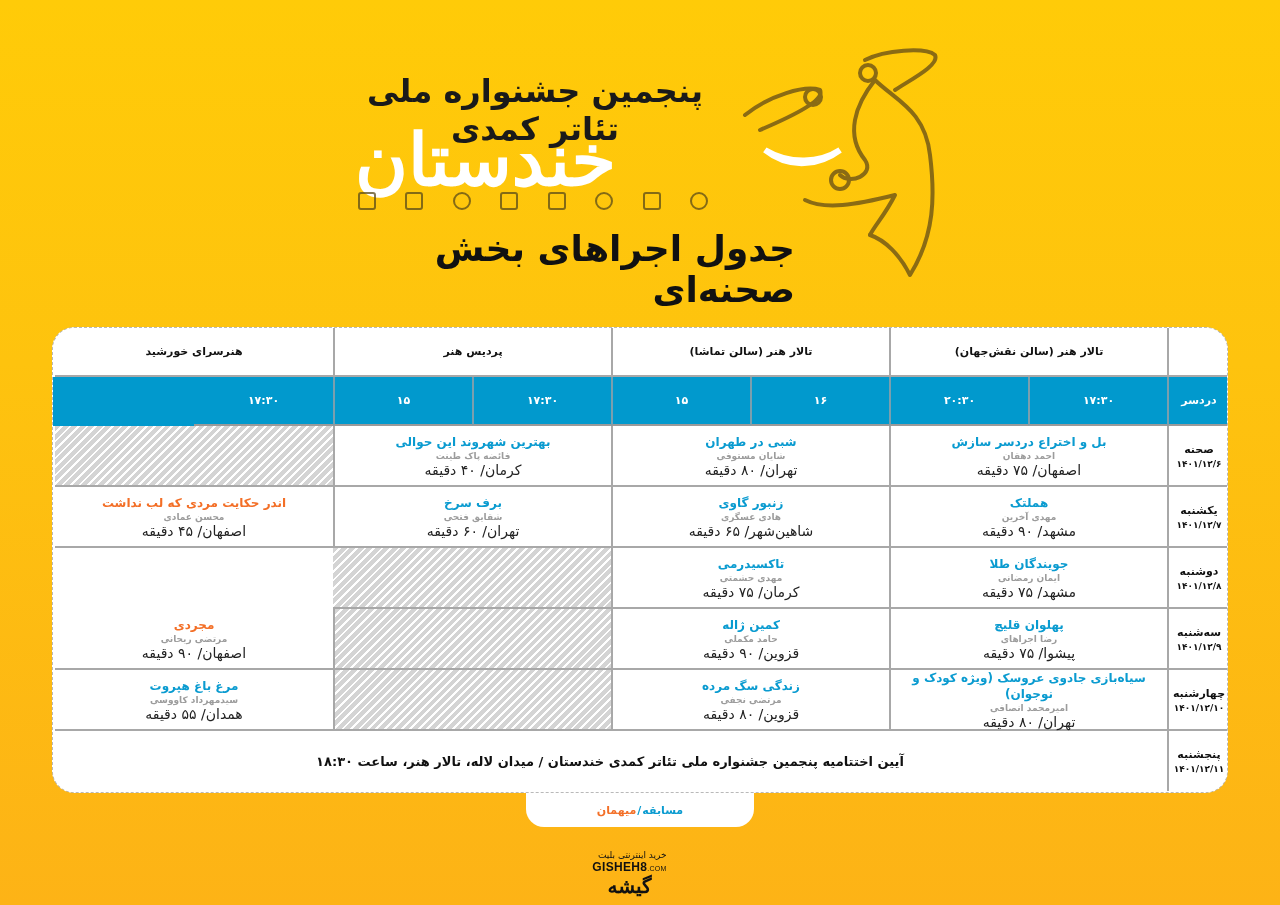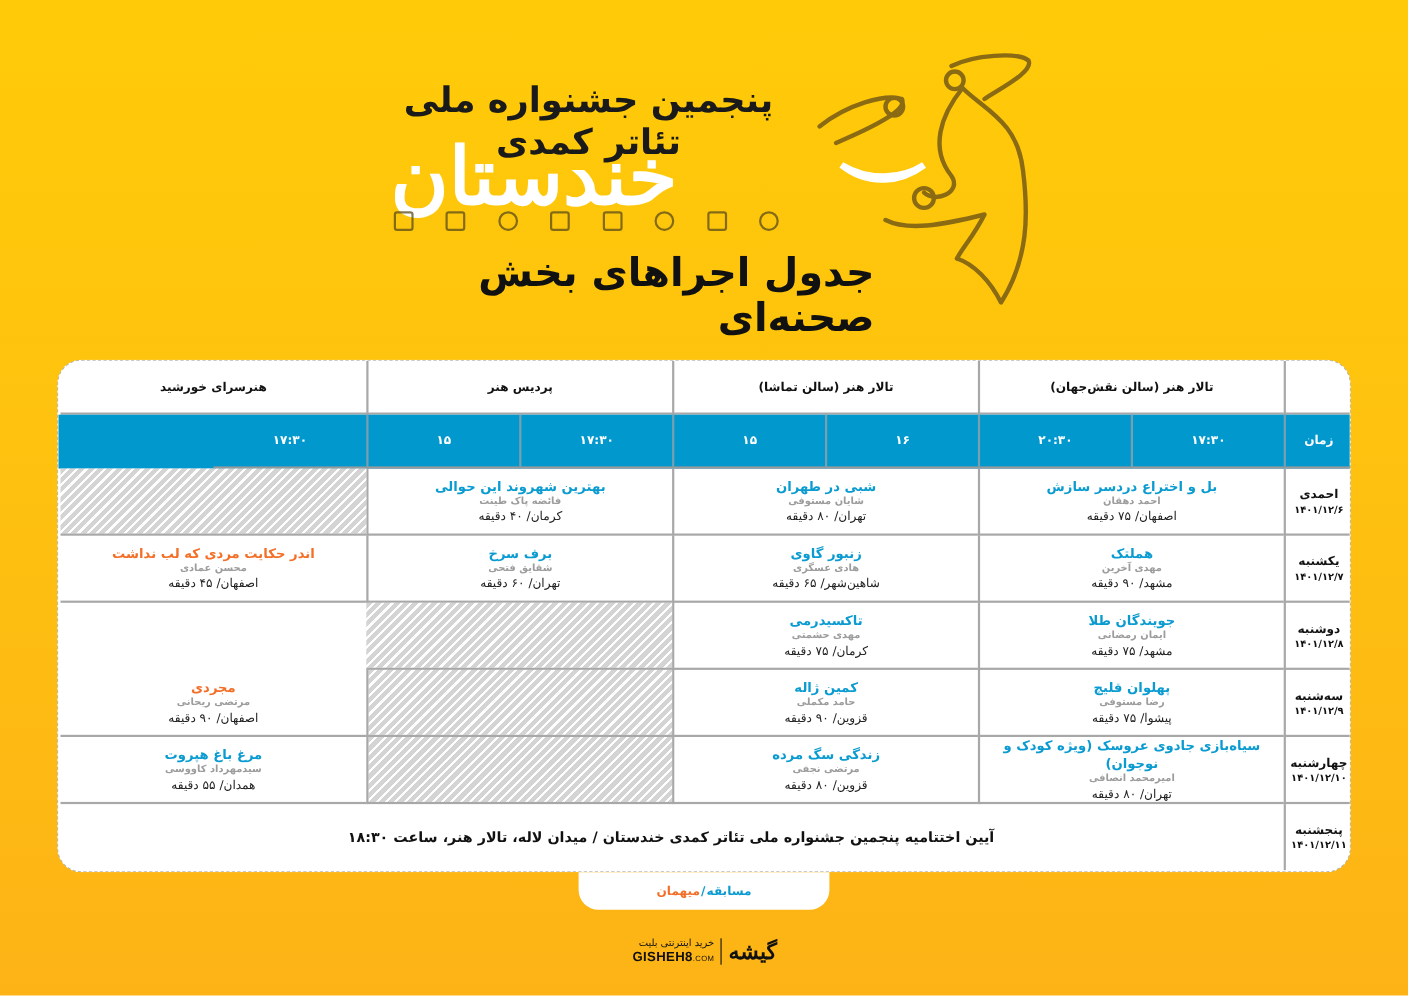--- a/index.html
+++ b/index.html
@@ -56,39 +56,39 @@
   .hall-row { top: 0; height: 49px; }
   .hall-row .cell { font-weight: bold; font-size: 11px; color: #111; }
   .time-row { top: 49px; height: 49px; background: #0199cd; }
   .time-row .cell { color: #fff; font-weight: bold; font-size: 11px; border-left-color: #7a9fae; border-bottom-color: #9a9a9a; }
   .day-row { height: 61px; }
   .day-name { font-weight: bold; font-size: 11px; color: #111; }
   .day-date { font-weight: bold; font-size: 9px; color: #111; margin-top: 3px; }
   .show-title { font-weight: bold; font-size: 12px; color: #0a9bd0; line-height: 16px; }
   .show-title.guest { color: #f36f27; }
   .show-director { font-size: 9px; color: #9c9c9c; font-weight: bold; line-height: 13px; }
-  .show-meta { font-size: 11px; color: #222; line-height: 14px; }
+  .show-meta { font-size: 14px; color: #222; line-height: 14px; }
   .hatched {
     background: repeating-linear-gradient(135deg, #d4d4d4 0px, #d4d4d4 4px, #ffffff 4px, #ffffff 6px);
   }
   .closing-row { height: 60px; }
   .closing-text { font-weight: bold; font-size: 13px; color: #111; }
 
   
   .legend-tab {
     position: absolute; left: 526px; top: 793px; width: 228px; height: 34px;
     background: #fff; border-radius: 0 0 18px 18px;
     display: flex; align-items: center; justify-content: center; font-weight: bold; font-size: 11px;
   }
   .legend-competition { color: #0a9bd0; }
   .legend-sep { color: #0a9bd0; margin: 0 1px; }
   .legend-guest { color: #f36f27; }
   .footer-brand {
-    position: absolute; left: 575px; top: 850px; width: 135px; height: 30px;
-    display: flex; flex-direction: row; align-items: center; direction: ltr;
+    position: absolute; left: 562px; top: 850px; width: 135px; height: 30px;
+    display: flex; flex-direction: column; align-items: center; direction: ltr;
   }
   .brand-text { display: flex; flex-direction: column; align-items: flex-end; }
   .brand-tagline { font-size: 9px; color: #111; direction: rtl; }
   .brand-url { font-size: 12px; font-weight: bold; color: #111; letter-spacing: 0.3px; font-family: "Liberation Sans", sans-serif; }
   .brand-url small { font-size: 7px; font-weight: normal; }
   .brand-divider { width: 1px; height: 24px; background: #111; margin: 0 6px; }
   .brand-logo { font-size: 20px; font-weight: bold; color: #111; font-family: "DejaVu Serif", serif; }
 </style>
 </head>
 <body>
@@ -125,33 +125,33 @@
 
   <div class="row hall-row">
     <div class="cell day-col"></div>
     <div class="cell hall-col">تالار هنر (سالن نقش‌جهان)</div>
     <div class="cell hall-col">تالار هنر (سالن تماشا)</div>
     <div class="cell hall-col">پردیس هنر</div>
     <div class="cell hall-col">هنرسرای خورشید</div>
   </div>
 
   <div class="row time-row">
-    <div class="cell day-col">زمان</div>
+    <div class="cell day-col">دردسر</div>
     <div class="cell slot-col">۱۷:۳۰</div>
     <div class="cell slot-col">۲۰:۳۰</div>
     <div class="cell slot-col">۱۶</div>
     <div class="cell slot-col">۱۵</div>
     <div class="cell slot-col">۱۷:۳۰</div>
     <div class="cell slot-col">۱۵</div>
     <div class="cell slot-col">۱۷:۳۰</div>
   </div>
 
   <div class="row day-row" style="top:98px">
     <div class="cell day-col">
-      <span class="day-name">احمدی</span>
+      <span class="day-name">صحنه</span>
       <span class="day-date">۱۴۰۱/۱۲/۶</span>
     </div>
     <div class="cell hall-col">
       <span class="show-title">بل و اختراع دردسر سازش</span>
       <span class="show-director">احمد دهقان</span>
       <span class="show-meta">اصفهان/ ۷۵ دقیقه</span>
     </div>
     <div class="cell hall-col">
       <span class="show-title">شبی در طهران</span>
       <span class="show-director">شایان مستوفی</span>
@@ -210,21 +210,21 @@
     <div class="cell hall-col hatched"></div>
   </div>
 
   <div class="row day-row" style="top:281px">
     <div class="cell day-col">
       <span class="day-name">سه‌شنبه</span>
       <span class="day-date">۱۴۰۱/۱۲/۹</span>
     </div>
     <div class="cell hall-col">
       <span class="show-title">پهلوان قلیچ</span>
-      <span class="show-director">رضا مستوفی</span>
+      <span class="show-director">رضا اجراهای</span>
       <span class="show-meta">پیشوا/ ۷۵ دقیقه</span>
     </div>
     <div class="cell hall-col">
       <span class="show-title">کمین ژاله</span>
       <span class="show-director">حامد مکملی</span>
       <span class="show-meta">قزوین/ ۹۰ دقیقه</span>
     </div>
     <div class="cell hall-col hatched"></div>
     <div class="cell hall-col">
       <span class="show-title guest">مجردی</span>

